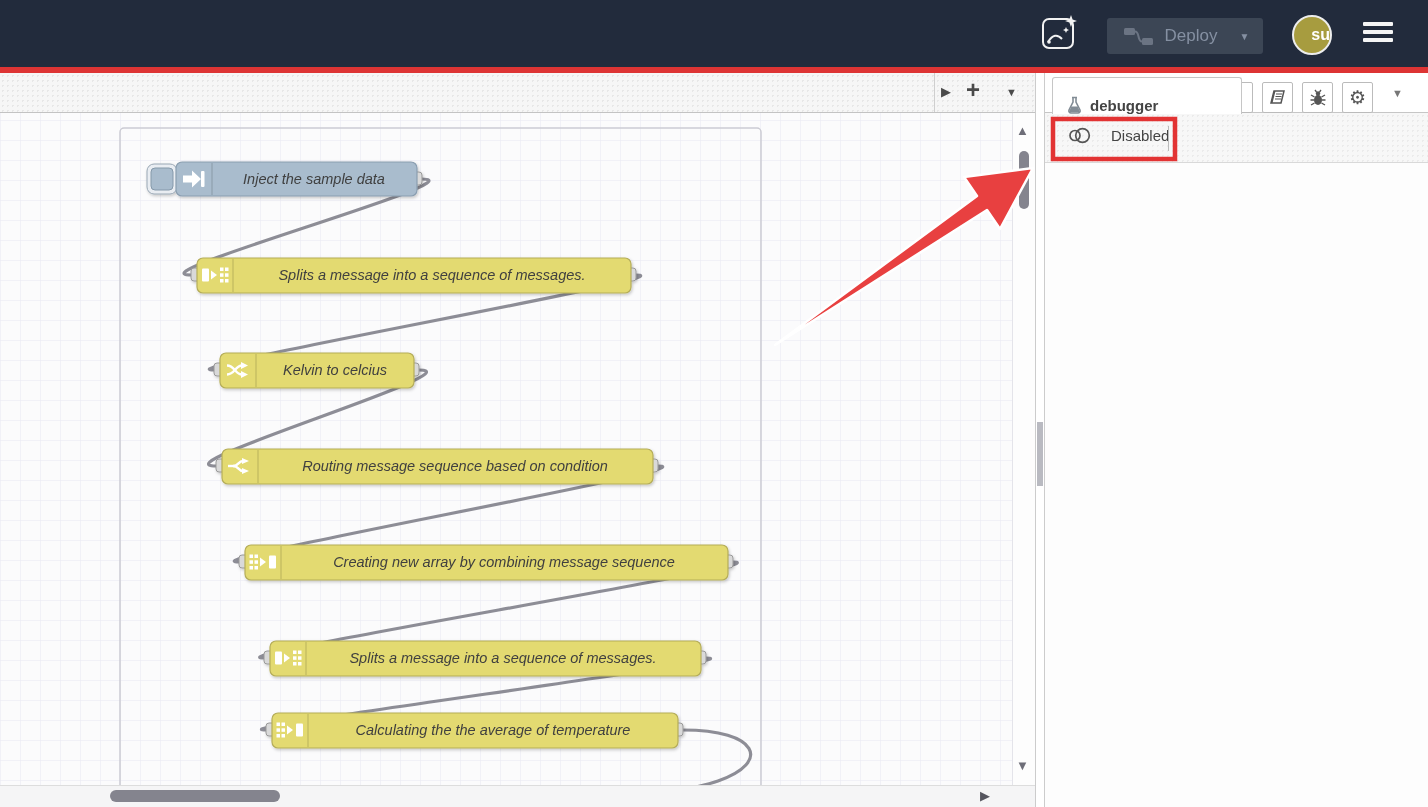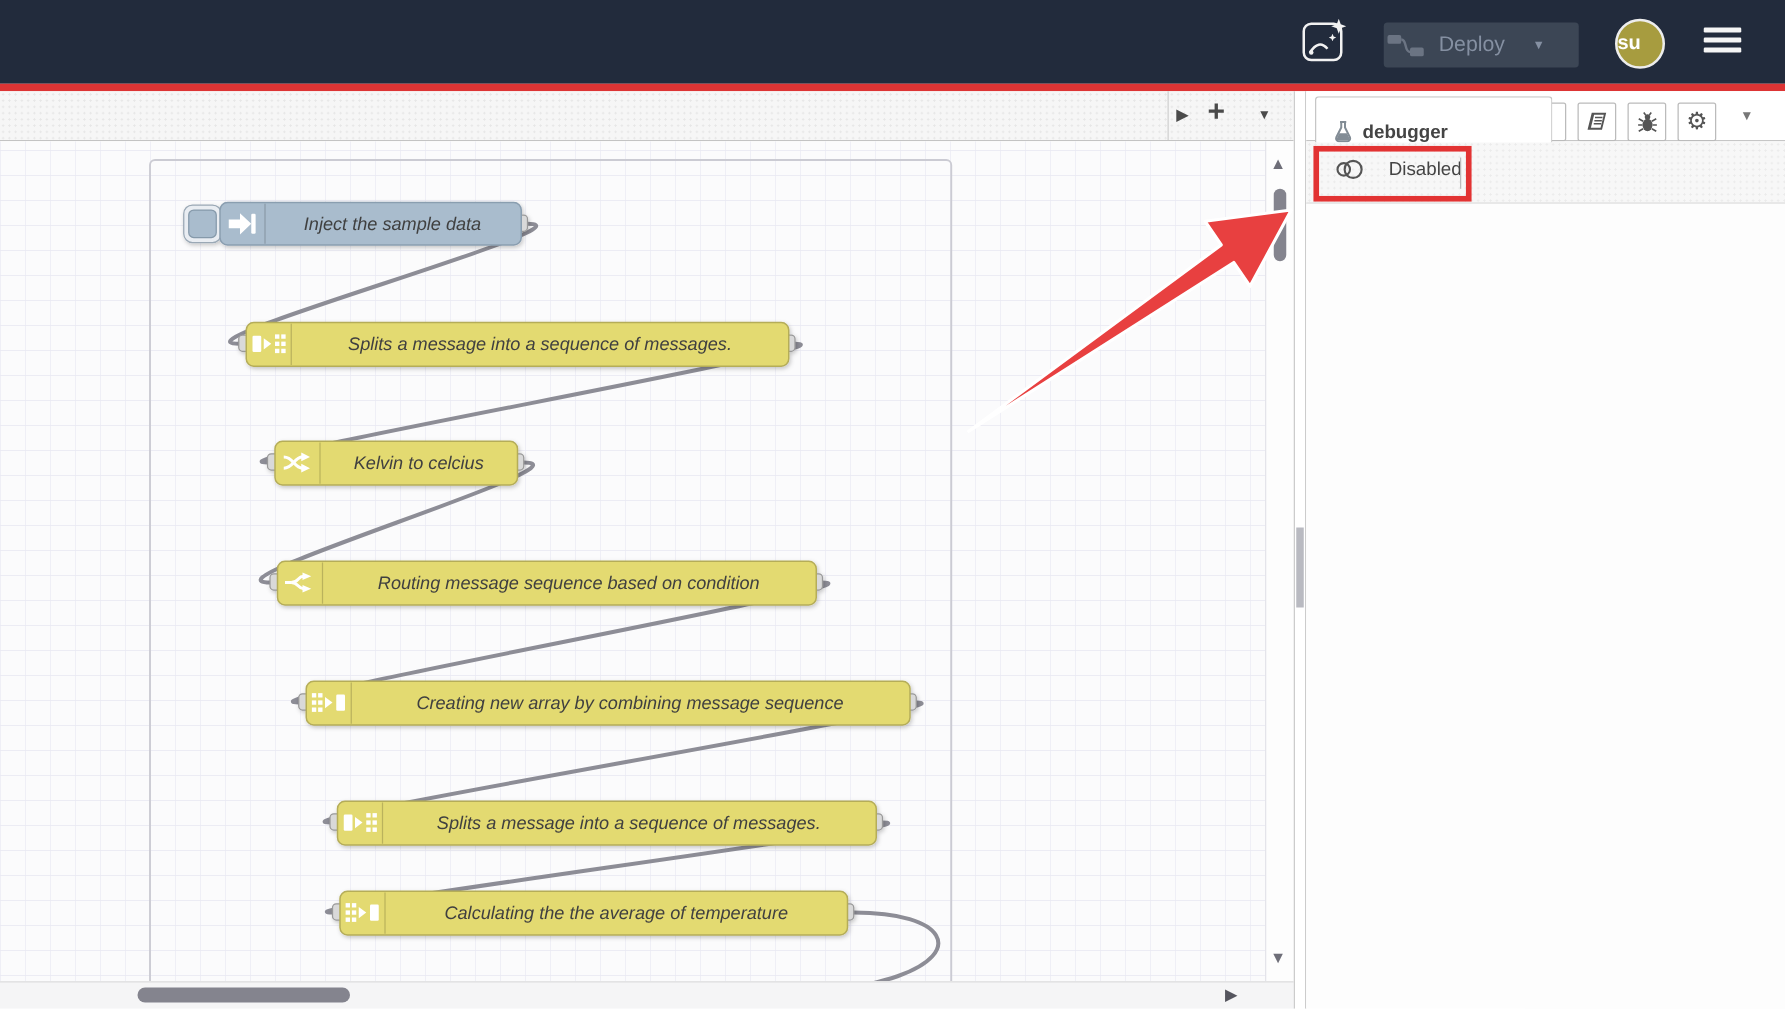--- a/index.html
+++ b/index.html
@@ -4,26 +4,26 @@
 <style>
   * { margin:0; padding:0; box-sizing:border-box; }
   html,body { width:1428px; height:807px; overflow:hidden; }
   body { font-family:"Liberation Sans", sans-serif; position:relative; background:#fff; }
 
   
   .header { position:absolute; left:0; top:0; width:1428px; height:67px; background:#222b3c; }
   .red-line { position:absolute; left:0; top:67px; width:1428px; height:6px; background:#dd3434; }
   .ai-btn { position:absolute; left:1040px; top:13px; width:40px; height:40px; cursor:pointer; }
   .deploy-btn { position:absolute; left:1107px; top:18px; width:156px; height:36px; background:#3c4655;
-                border-radius:3px; display:flex; align-items:center; cursor:default; }
+                border-radius:3px; display:flex; align-items:center; cursor:default;justify-content:center; }
   .deploy-label { color:#8590a2; font-size:17px; margin-left:10px; }
   .deploy-chevron { color:#8590a2; font-size:10px; margin-left:22px; }
   .avatar { position:absolute; left:1292px; top:15px; width:40px; height:40px; border-radius:50%;
             background:#a79c3f; border:2px solid #ededed; color:#fff; font-weight:bold; font-size:16px;
-            display:flex; align-items:center; justify-content:flex-start; cursor:pointer; }
+            display:flex; align-items:center; justify-content:flex-end; cursor:pointer; }
   .hamburger { position:absolute; left:1363px; top:22px; width:30px; height:24px; cursor:pointer; }
   .hamburger div { width:30px; height:4px; background:#f5f5f5; border-radius:1px; margin-bottom:4px; }
 
   
   .wstrip { position:absolute; left:0; top:73px; width:1035px; height:40px;
             background:#f6f6f6;
             background-image:radial-gradient(#e7e7e7 1px, transparent 1px); background-size:5px 5px;
             border-bottom:1px solid #c3c3c3; }
   .wstrip-sep { position:absolute; left:934px; top:0; height:39px; border-left:1px solid #cfcfcf; }
   .wstrip-btn { position:absolute; color:#4a4a4a; cursor:pointer; }

